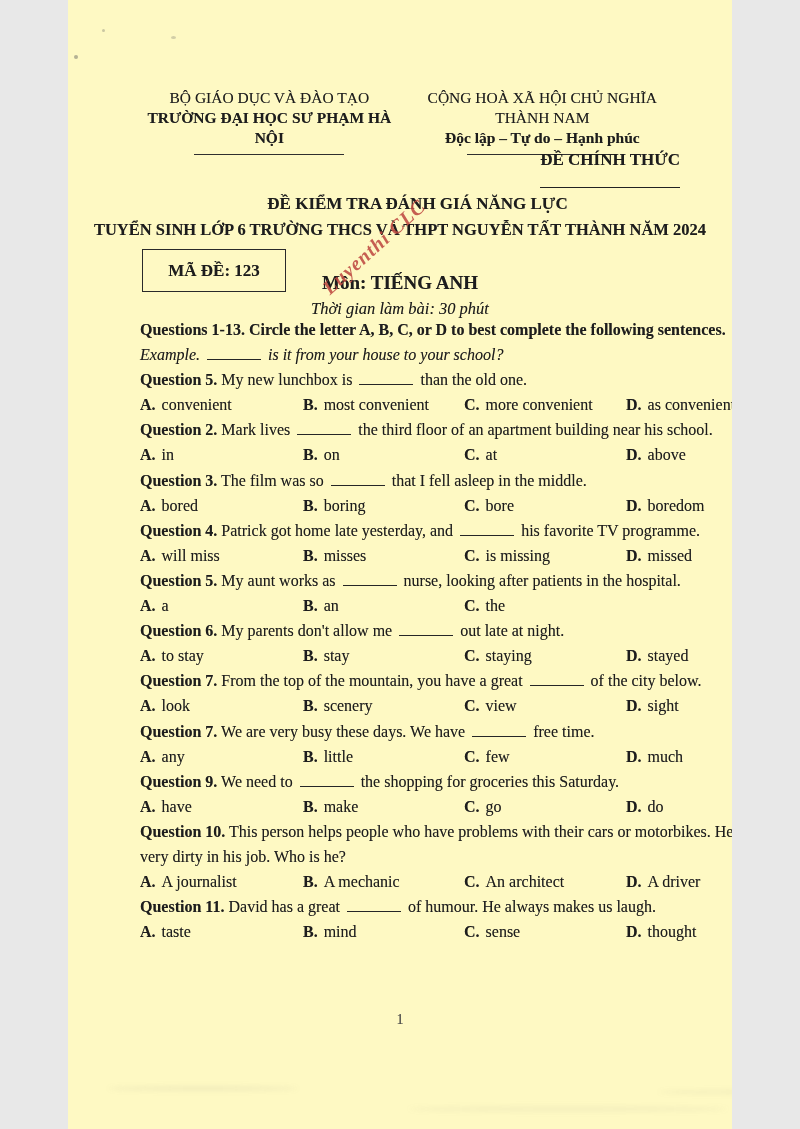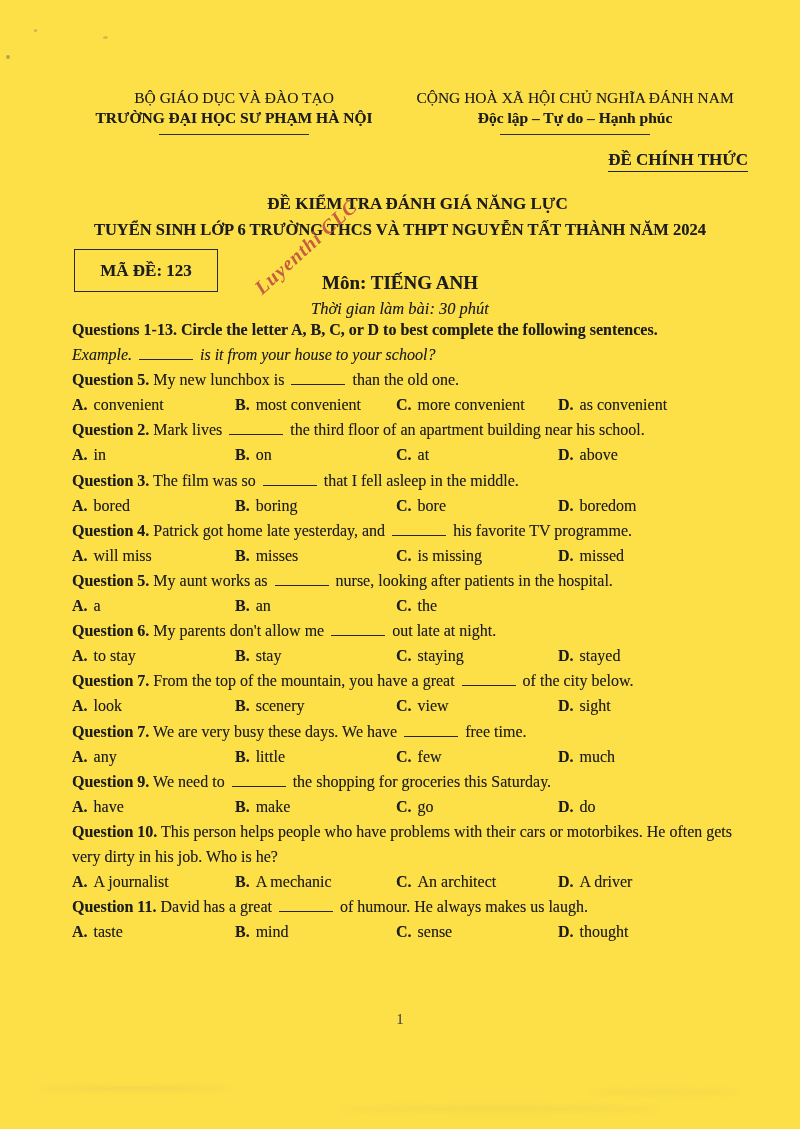--- a/index.html
+++ b/index.html
@@ -1,18 +1,18 @@
 <!DOCTYPE html>
 <html><head>
 <meta charset="utf-8">
 <style>
   html,body { margin:0; padding:0; background:#e8e8e8; }
   .page {
-    position:relative; width:800px; height:1129px; margin:0 auto;
-    background:#fde047; overflow:hidden;
+    position:relative; width:664px; height:1129px; margin:0 auto;
+    background:#fef9c3; overflow:hidden;
     font-family:"Liberation Serif","DejaVu Serif",serif;
     color:#1d1d1d;
     text-shadow:0 0 0.6px rgba(40,40,40,0.45);
   }
   .bold { font-weight:bold; }
   .it { font-style:italic; }
 
   
   .speck { position:absolute; background:rgba(90,90,90,.45); border-radius:50%; filter:blur(.6px); }
   .speck.s1 { left:6px;  top:55px; width:4px; height:4px; }
@@ -27,21 +27,21 @@
   .hdr { position:absolute; top:88px; left:70px; right:48px; display:flex; justify-content:space-between; }
   .hdr-left  { width:330px; text-align:center; font-size:15.5px; line-height:20px; }
   .hdr-right { width:356px; text-align:center; font-size:15.5px; line-height:20px; }
   .rule { border-top:1.6px solid #2f2f2f; margin:6px auto 0; }
   .rule-left  { width:150px; }
   .rule-right { width:150px; }
 
   .official {
     position:absolute; top:150px; right:52px;
     font-size:17px; font-weight:bold;
-    border-bottom:1.8px solid #222; padding-bottom:1px;
+    border-bottom:1.8px solid #222; padding-bottom:17px;
   }
 
   
   .title-block { position:absolute; top:191px; left:0; width:100%; text-align:center; line-height:26px; }
   .t1 { font-size:17px;   font-weight:bold;padding-left:35px; }
   .t2 { font-size:16.5px; font-weight:bold; }
   .t3 { font-size:19px;   font-weight:bold;margin-top:27px; }
   .t4 { font-size:16.5px; font-style:italic; }
 
   .exam-code-box {
@@ -86,21 +86,21 @@
   <span class="smudge m2"></span>
   <span class="smudge m3"></span>
 
   <div class="hdr">
     <div class="hdr-left">
       <div>BỘ GIÁO DỤC VÀ ĐÀO TẠO</div>
       <div class="bold">TRƯỜNG ĐẠI HỌC SƯ PHẠM HÀ NỘI</div>
       <div class="rule rule-left"></div>
     </div>
     <div class="hdr-right">
-      <div>CỘNG HOÀ XÃ HỘI CHỦ NGHĨA ĐÁNH NAM</div>
+      <div>CỘNG HOÀ XÃ HỘI CHỦ NGHĨA THÀNH NAM</div>
       <div class="bold">Độc lập – Tự do – Hạnh phúc</div>
       <div class="rule rule-right"></div>
     </div>
   </div>
 
   <div class="official">ĐỀ CHÍNH THỨC</div>
 
   <div class="title-block">
     <div class="t1">ĐỀ KIỂM TRA ĐÁNH GIÁ NĂNG LỰC</div>
     <div class="t2">TUYỂN SINH LỚP 6 TRƯỜNG THCS VÀ THPT NGUYỄN TẤT THÀNH NĂM 2024</div>

